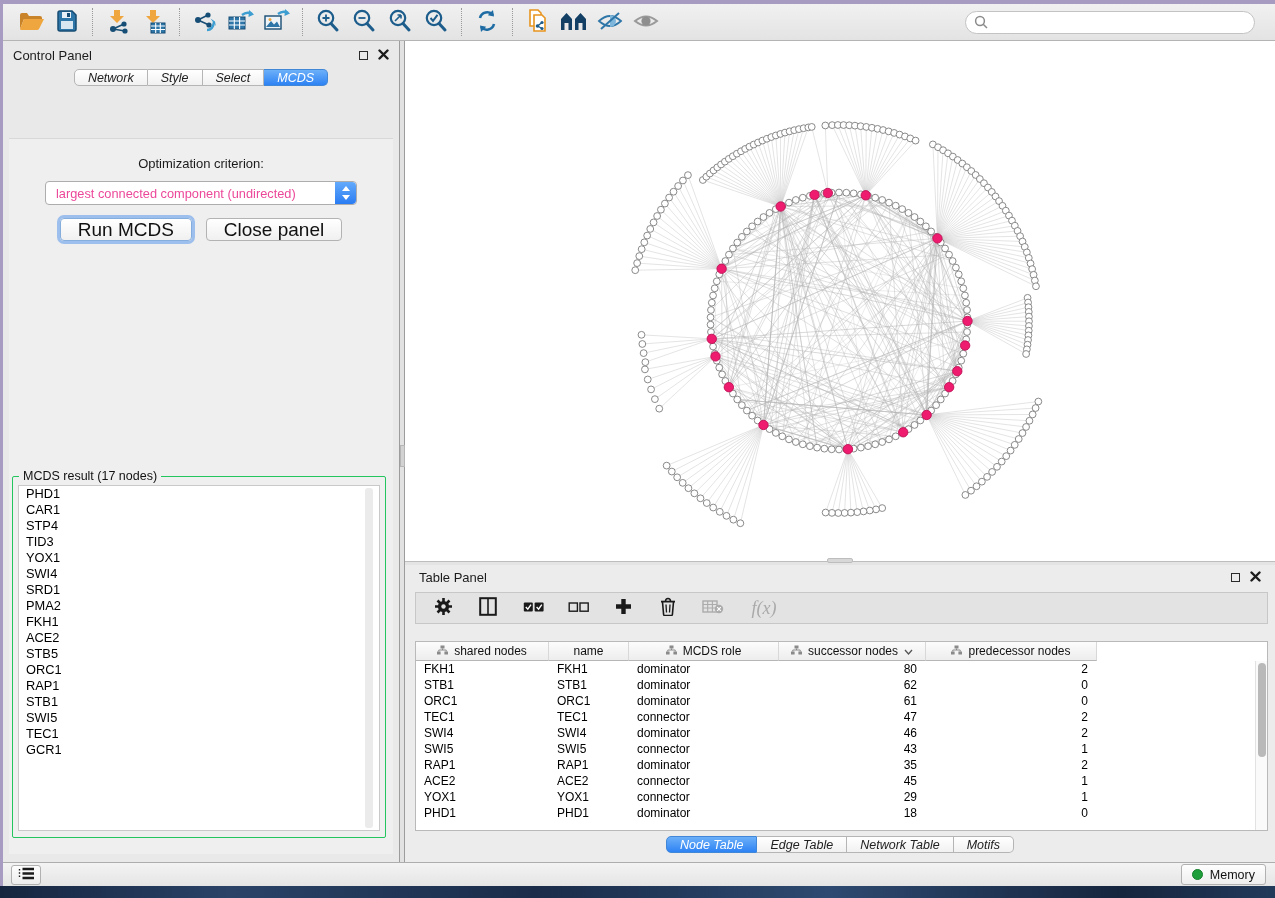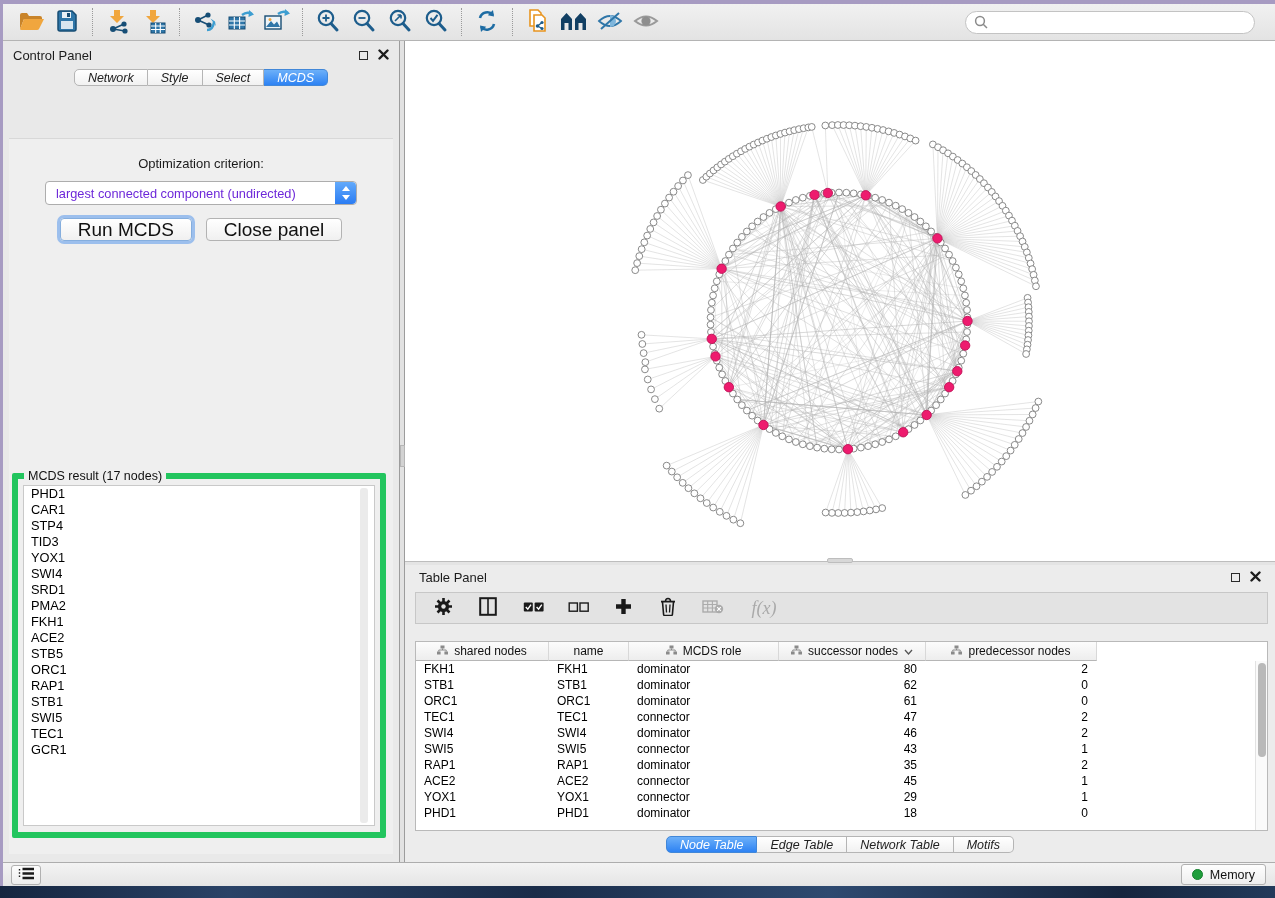--- a/index.html
+++ b/index.html
@@ -35,33 +35,33 @@
   .seg-tab { height:17px; padding:0 13px; font-size:12.5px; color:#222; background:linear-gradient(#ffffff,#f1f1f1);
     border:1px solid #b5b5b5; border-left:none; display:flex; align-items:center; cursor:pointer;font-style:italic; }
   .seg-tab:first-child { border-left:1px solid #b5b5b5; border-radius:5px 0 0 5px; }
   .seg-tab:last-child { border-radius:0 5px 5px 0; }
   .seg-tab.selected { background:linear-gradient(#6cb0f9,#2d82f3); color:#fff; border-color:#4187d8; }
   .cp-content { position:absolute; left:6px; right:6px; top:97px; bottom:8px;
     background:#efefef; border-top:1px solid #d8d8d8; }
   .opt-label { text-align:center; margin-top:17px; font-size:13px; color:#1b1b1b; }
   .dropdown { position:relative; width:312px; height:24px; margin:10px auto 0;
     background:#fff; border:1px solid #adadad; border-radius:4px; cursor:pointer;
-    display:flex; align-items:center; padding-left:10px; font-size:12.8px; color:#6d28d9; }
+    display:flex; align-items:center; padding-left:10px; font-size:12.8px; color:#ec4899; }
   .dd-stepper { position:absolute; right:0px; top:0px; bottom:0px; width:21px;
     background:linear-gradient(#63aafb,#2a7cf3); border-radius:0 4px 4px 0; }
   .dd-stepper .up, .dd-stepper .down { position:absolute; left:50%; transform:translateX(-50%);
     width:0; height:0; border-left:4px solid transparent; border-right:4px solid transparent; }
   .dd-stepper .up   { top:4px;  border-bottom:5px solid #fff; }
   .dd-stepper .down { bottom:4px; border-top:5px solid #fff; }
   .btn-row { display:flex; justify-content:center; gap:14px; margin-top:13px; }
   .mac-btn { height:23px; padding:0 17px; font-size:19px; color:#111;
     background:linear-gradient(#ffffff,#f0f0f0); border:1px solid #b3b3b3; border-radius:4px; cursor:pointer; }
   .mac-btn.focused { box-shadow:0 0 0 3px rgba(110,165,235,.65); border-color:#85aede; }
   .mcds-fieldset { position:absolute; left:3px; right:7px; top:330px; bottom:16px;
-    border:6px solid #22c55e; border-radius:2px; }
+    border:1px solid #22c55e; border-radius:2px; }
   .mcds-fieldset legend { font-size:12.5px; color:#111; margin-left:6px; padding:0 4px; }
   .mcds-listwrap { position:absolute; left:5px; right:5px; top:2px; bottom:6px;
     background:#fff; border:1px solid #c9c9c9; overflow:hidden; }
   .mcds-item { font-size:12.8px; line-height:16px; padding-left:7px; color:#000; cursor:default; }
   .mcds-scroll { position:absolute; right:6px; top:2px; bottom:2px; width:8px; background:#ebebeb; border-radius:3px; }
 
   
   .v-splitter { position:absolute; left:400px; top:41px; width:5px; height:821px; background:#e2e2e2;
     border-right:1px solid #9c9c9c; cursor:col-resize; }
   .v-handle { position:absolute; left:0px; top:404px; width:5px; height:22px; background:#d2d2d2;

